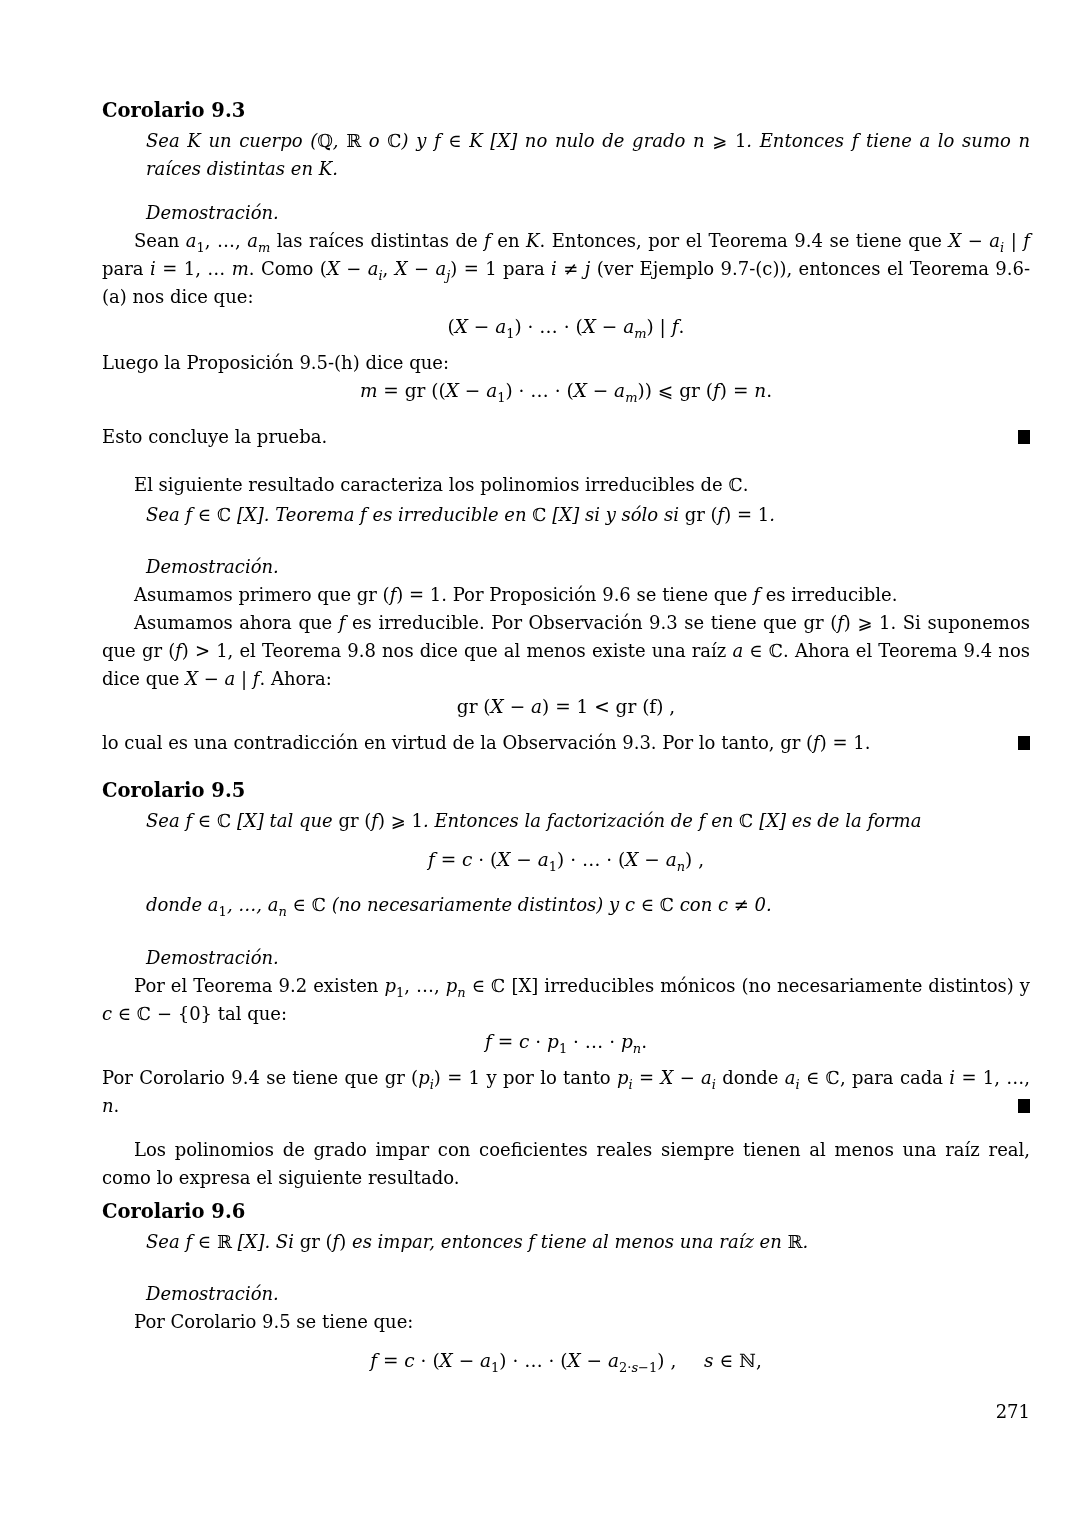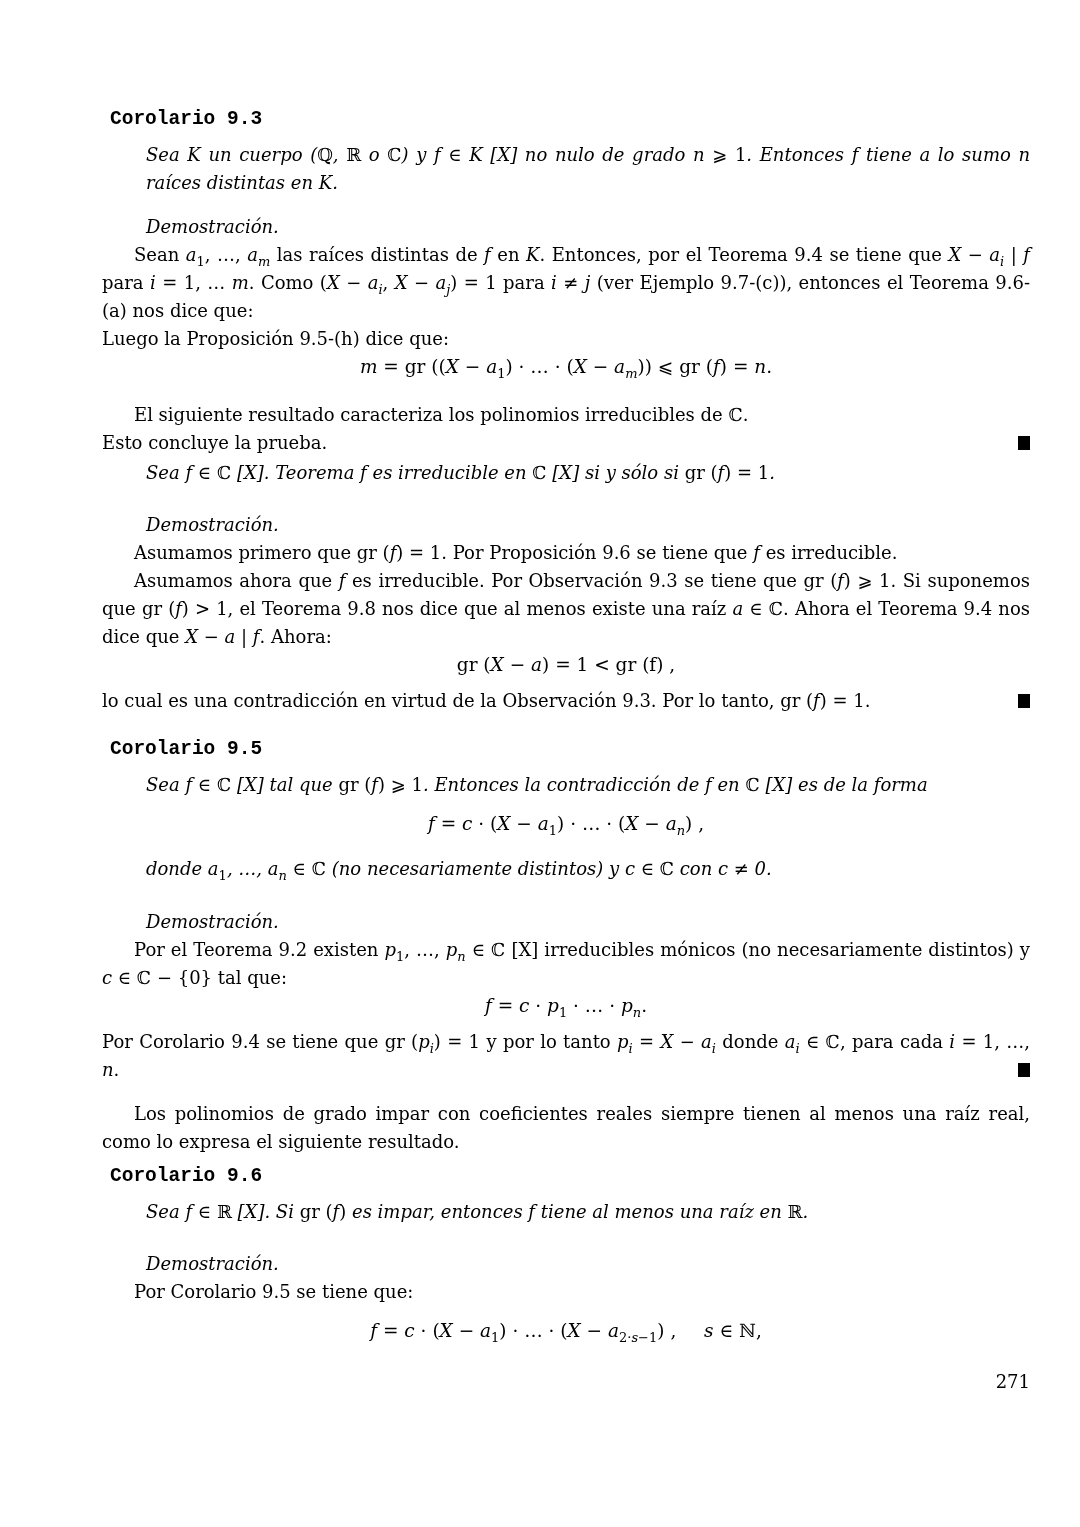--- a/index.html
+++ b/index.html
@@ -17,23 +17,22 @@
     overflow: hidden;
   }
   .page {
     box-sizing: content-box;
     width: 928px;
     padding: 97px 50px 0 102px;
   }
   .hd {
     font-size: 19.5px;
     font-weight: bold;
-    margin: 8px;
+    margin: 0;
     line-height: 28px;
-    font-family: Liberation Mono, monospace;
   }
   .para, .st, .display, .dem { margin: 0; }
   .it   { font-style: italic; margin-left: 44px; }
   .just { text-align: justify; }
   .ind  { text-indent: 32px; }
   .display { text-align: center; font-size: 18.5px; }
   .ri { font-style: italic; }
   .ru { font-style: normal; }
   sub { font-size: 13px; line-height: 0; }
   .qedline { position: relative; }
@@ -64,42 +63,43 @@
 </head>
 <body>
 
 <div class="page">
 
   <h2 class="hd">Corolario 9.3</h2>
   <div class="st it just mt2"><span>Sea K un cuerpo (</span><span class="ru">ℚ</span><span>, </span><span class="ru">ℝ</span><span> o </span><span class="ru">ℂ</span><span>) y f ∈ K [X] no nulo de grado n </span><span class="ru">⩾ 1</span><span>. Entonces f tiene a lo sumo n raíces distintas en K.</span></div>
 
   <div class="dem it mt16">Demostración.</div>
   <div class="para just ind"><span>Sean </span><span class="ri">a</span><sub>1</sub><span>, …, </span><span class="ri">a</span><sub class="ri">m</sub><span> las raíces distintas de </span><span class="ri">f</span><span> en </span><span class="ri">K</span><span>. Entonces, por el Teorema 9.4 se tiene que </span><span class="ri">X</span><span> − </span><span class="ri">a</span><sub class="ri">i</sub><span> | </span><span class="ri">f</span><span> para </span><span class="ri">i</span><span> = 1, … </span><span class="ri">m</span><span>. Como (</span><span class="ri">X</span><span> − </span><span class="ri">a</span><sub class="ri">i</sub><span>, </span><span class="ri">X</span><span> − </span><span class="ri">a</span><sub class="ri">j</sub><span>) = 1 para </span><span class="ri">i</span><span> ≠ </span><span class="ri">j</span><span> (ver Ejemplo 9.7-(c)), entonces el Teorema 9.6-(a) nos dice que:</span></div>
+  <div class="display mt2 mb8"><span>(</span><span class="ri">X</span><span> − </span><span class="ri">a</span><sub>1</sub><span>) · … · (</span><span class="ri">X</span><span> − </span><span class="ri">a</span><sub class="ri">m</sub><span>) | </span><span class="ri">f</span><span>.</span></div>
   <div class="para">Luego la Proposición 9.5-(h) dice que:</div>
   <div class="display mt18 mb18"><span class="ri">m</span><span> = gr ((</span><span class="ri">X</span><span> − </span><span class="ri">a</span><sub>1</sub><span>) · … · (</span><span class="ri">X</span><span> − </span><span class="ri">a</span><sub class="ri">m</sub><span>)) ⩽ gr (</span><span class="ri">f</span><span>) = </span><span class="ri">n</span><span>.</span></div>
-  <div class="para ind mt20">El siguiente resultado caracteriza los polinomios irreducibles de ℂ.</div>
-
   <div class="para qedline">
     <span>Esto concluye la prueba.</span>
     <span class="qed"></span>
   </div>
+
+  <div class="para ind mt20">El siguiente resultado caracteriza los polinomios irreducibles de ℂ.</div>
 
   <div class="st it just mt2"><span>Sea f ∈ </span><span class="ru">ℂ</span><span> [X]. Teorema f es irreducible en </span><span class="ru">ℂ</span><span> [X] si y sólo si </span><span class="ru">gr (</span><span>f</span><span class="ru">) = 1</span><span>.</span></div>
 
   <div class="dem it mt24">Demostración.</div>
   <div class="para ind"><span>Asumamos primero que gr (</span><span class="ri">f</span><span>) = 1. Por Proposición 9.6 se tiene que </span><span class="ri">f</span><span> es irreducible.</span></div>
   <div class="para just ind"><span>Asumamos ahora que </span><span class="ri">f</span><span> es irreducible. Por Observación 9.3 se tiene que gr (</span><span class="ri">f</span><span>) ⩾ 1. Si suponemos que gr (</span><span class="ri">f</span><span>) &gt; 1, el Teorema 9.8 nos dice que al menos existe una raíz </span><span class="ri">a</span><span> ∈ ℂ. Ahora el Teorema 9.4 nos dice que </span><span class="ri">X</span><span> − </span><span class="ri">a</span><span> | </span><span class="ri">f</span><span>. Ahora:</span></div>
   <div class="display mb8"><span>gr (</span><span class="ri">X</span><span> − </span><span class="ri">a</span><span>) = 1 &lt; gr (f) ,</span></div>
   <div class="para qedline">
     <span><span>lo cual es una contradicción en virtud de la Observación 9.3. Por lo tanto, gr (</span><span class="ri">f</span><span>) = 1.</span></span>
     <span class="qed"></span>
   </div>
 
   <h2 class="hd mt20">Corolario 9.5</h2>
-  <div class="st it just mt2"><span>Sea f ∈ </span><span class="ru">ℂ</span><span> [X] tal que </span><span class="ru">gr (</span><span>f</span><span class="ru">) ⩾ 1</span><span>. Entonces la contradicción de f en </span><span class="ru">ℂ</span><span> [X] es de la forma</span></div>
+  <div class="st it just mt2"><span>Sea f ∈ </span><span class="ru">ℂ</span><span> [X] tal que </span><span class="ru">gr (</span><span>f</span><span class="ru">) ⩾ 1</span><span>. Entonces la factorización de f en </span><span class="ru">ℂ</span><span> [X] es de la forma</span></div>
   <div class="display mt17 mb17"><span class="ri">f</span><span> = </span><span class="ri">c</span><span> · (</span><span class="ri">X</span><span> − </span><span class="ri">a</span><sub>1</sub><span>) · … · (</span><span class="ri">X</span><span> − </span><span class="ri">a</span><sub class="ri">n</sub><span>) ,</span></div>
   <div class="st it just"><span>donde a</span><sub class="ru">1</sub><span>, …, a</span><sub>n</sub><span> ∈ </span><span class="ru">ℂ</span><span> (no necesariamente distintos) y c ∈ </span><span class="ru">ℂ</span><span> con c ≠ 0.</span></div>
 
   <div class="dem it mt25">Demostración.</div>
   <div class="para just ind"><span>Por el Teorema 9.2 existen </span><span class="ri">p</span><sub>1</sub><span>, …, </span><span class="ri">p</span><sub class="ri">n</sub><span> ∈ ℂ [X] irreducibles mónicos (no necesariamente distintos) y </span><span class="ri">c</span><span> ∈ ℂ − {0} tal que:</span></div>
   <div class="display mb8"><span class="ri">f</span><span> = </span><span class="ri">c</span><span> · </span><span class="ri">p</span><sub>1</sub><span> · … · </span><span class="ri">p</span><sub class="ri">n</sub><span>.</span></div>
   <div class="para just qedline">
     <span><span>Por Corolario 9.4 se tiene que gr (</span><span class="ri">p</span><sub class="ri">i</sub><span>) = 1 y por lo tanto </span><span class="ri">p</span><sub class="ri">i</sub><span> = </span><span class="ri">X</span><span> − </span><span class="ri">a</span><sub class="ri">i</sub><span> donde </span><span class="ri">a</span><sub class="ri">i</sub><span> ∈ ℂ, para cada </span><span class="ri">i</span><span> = 1, …, </span><span class="ri">n</span><span>.</span></span>
     <span class="qed"></span>
   </div>

